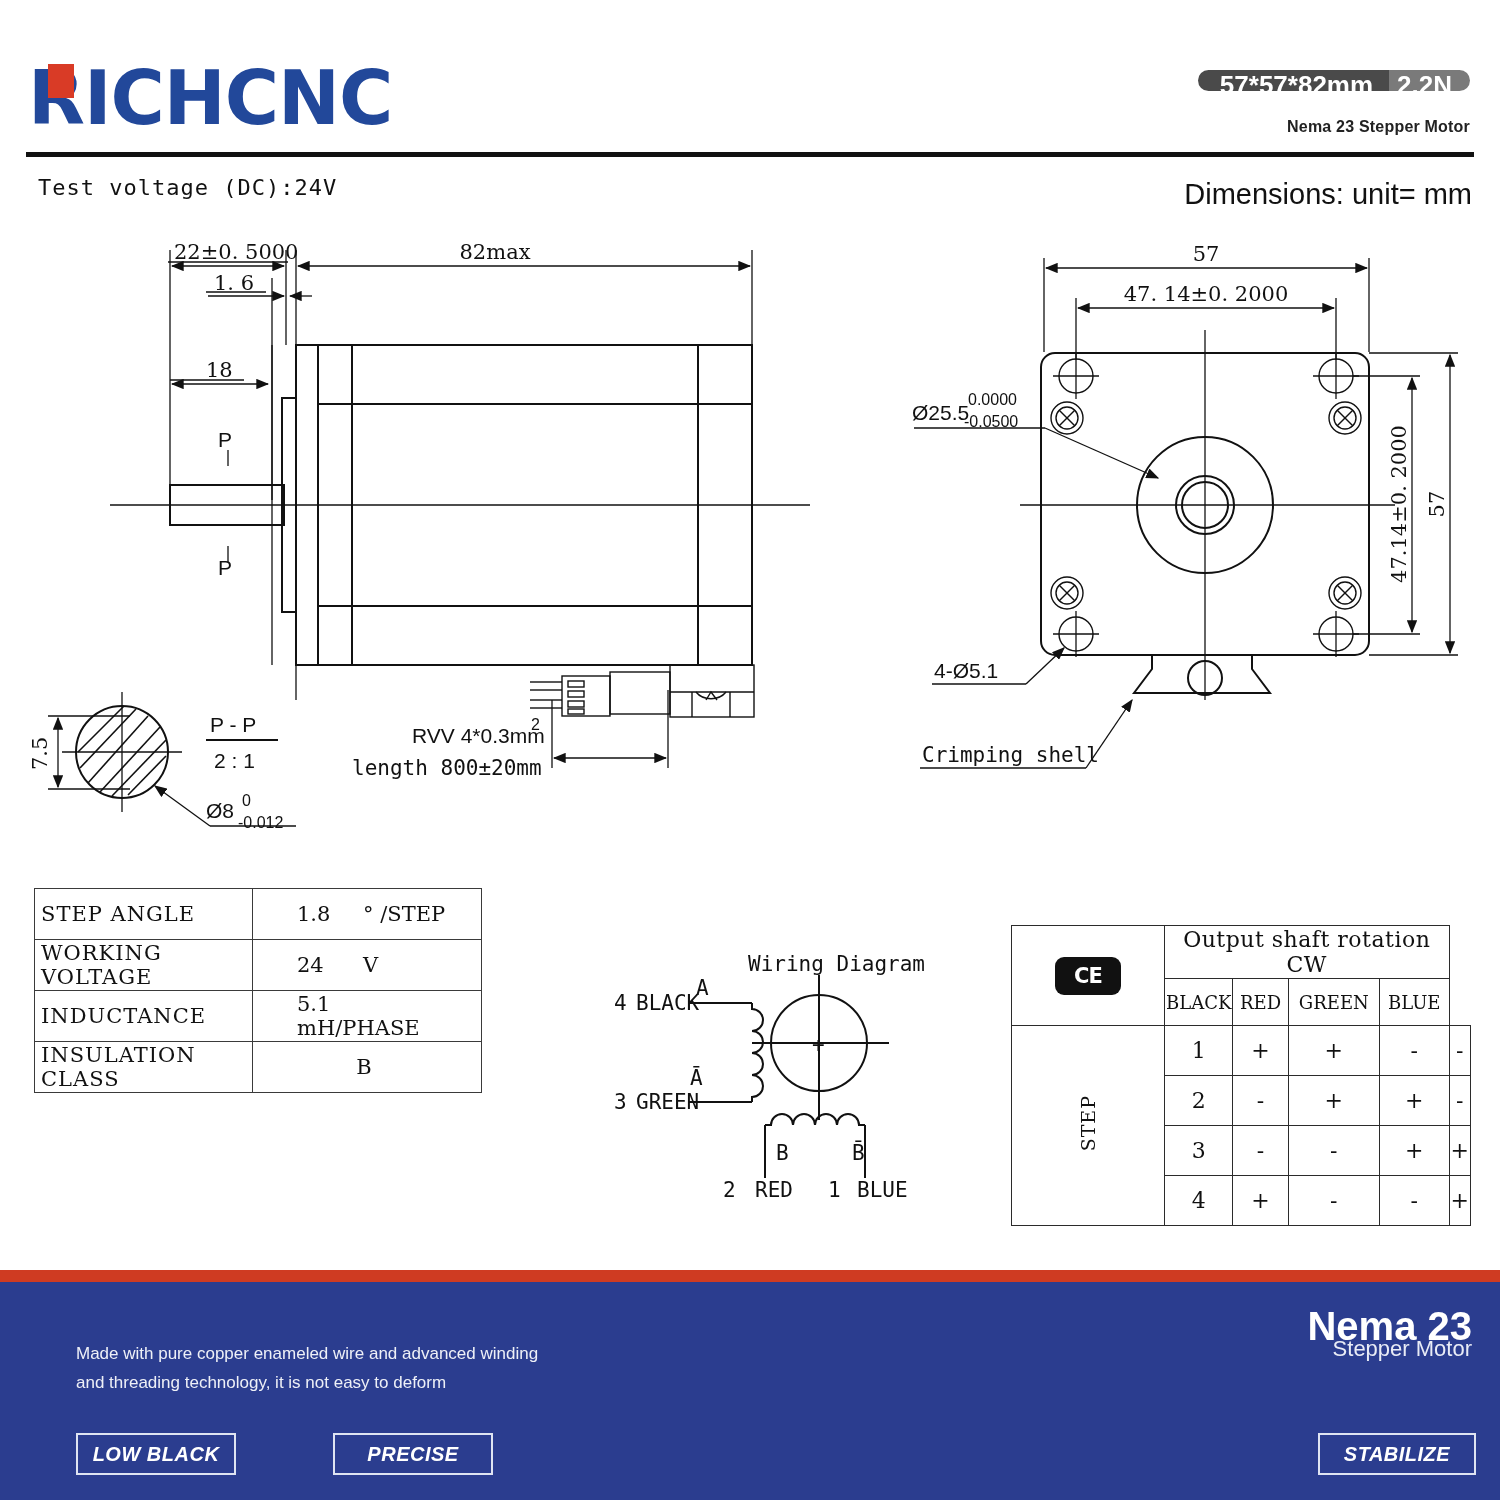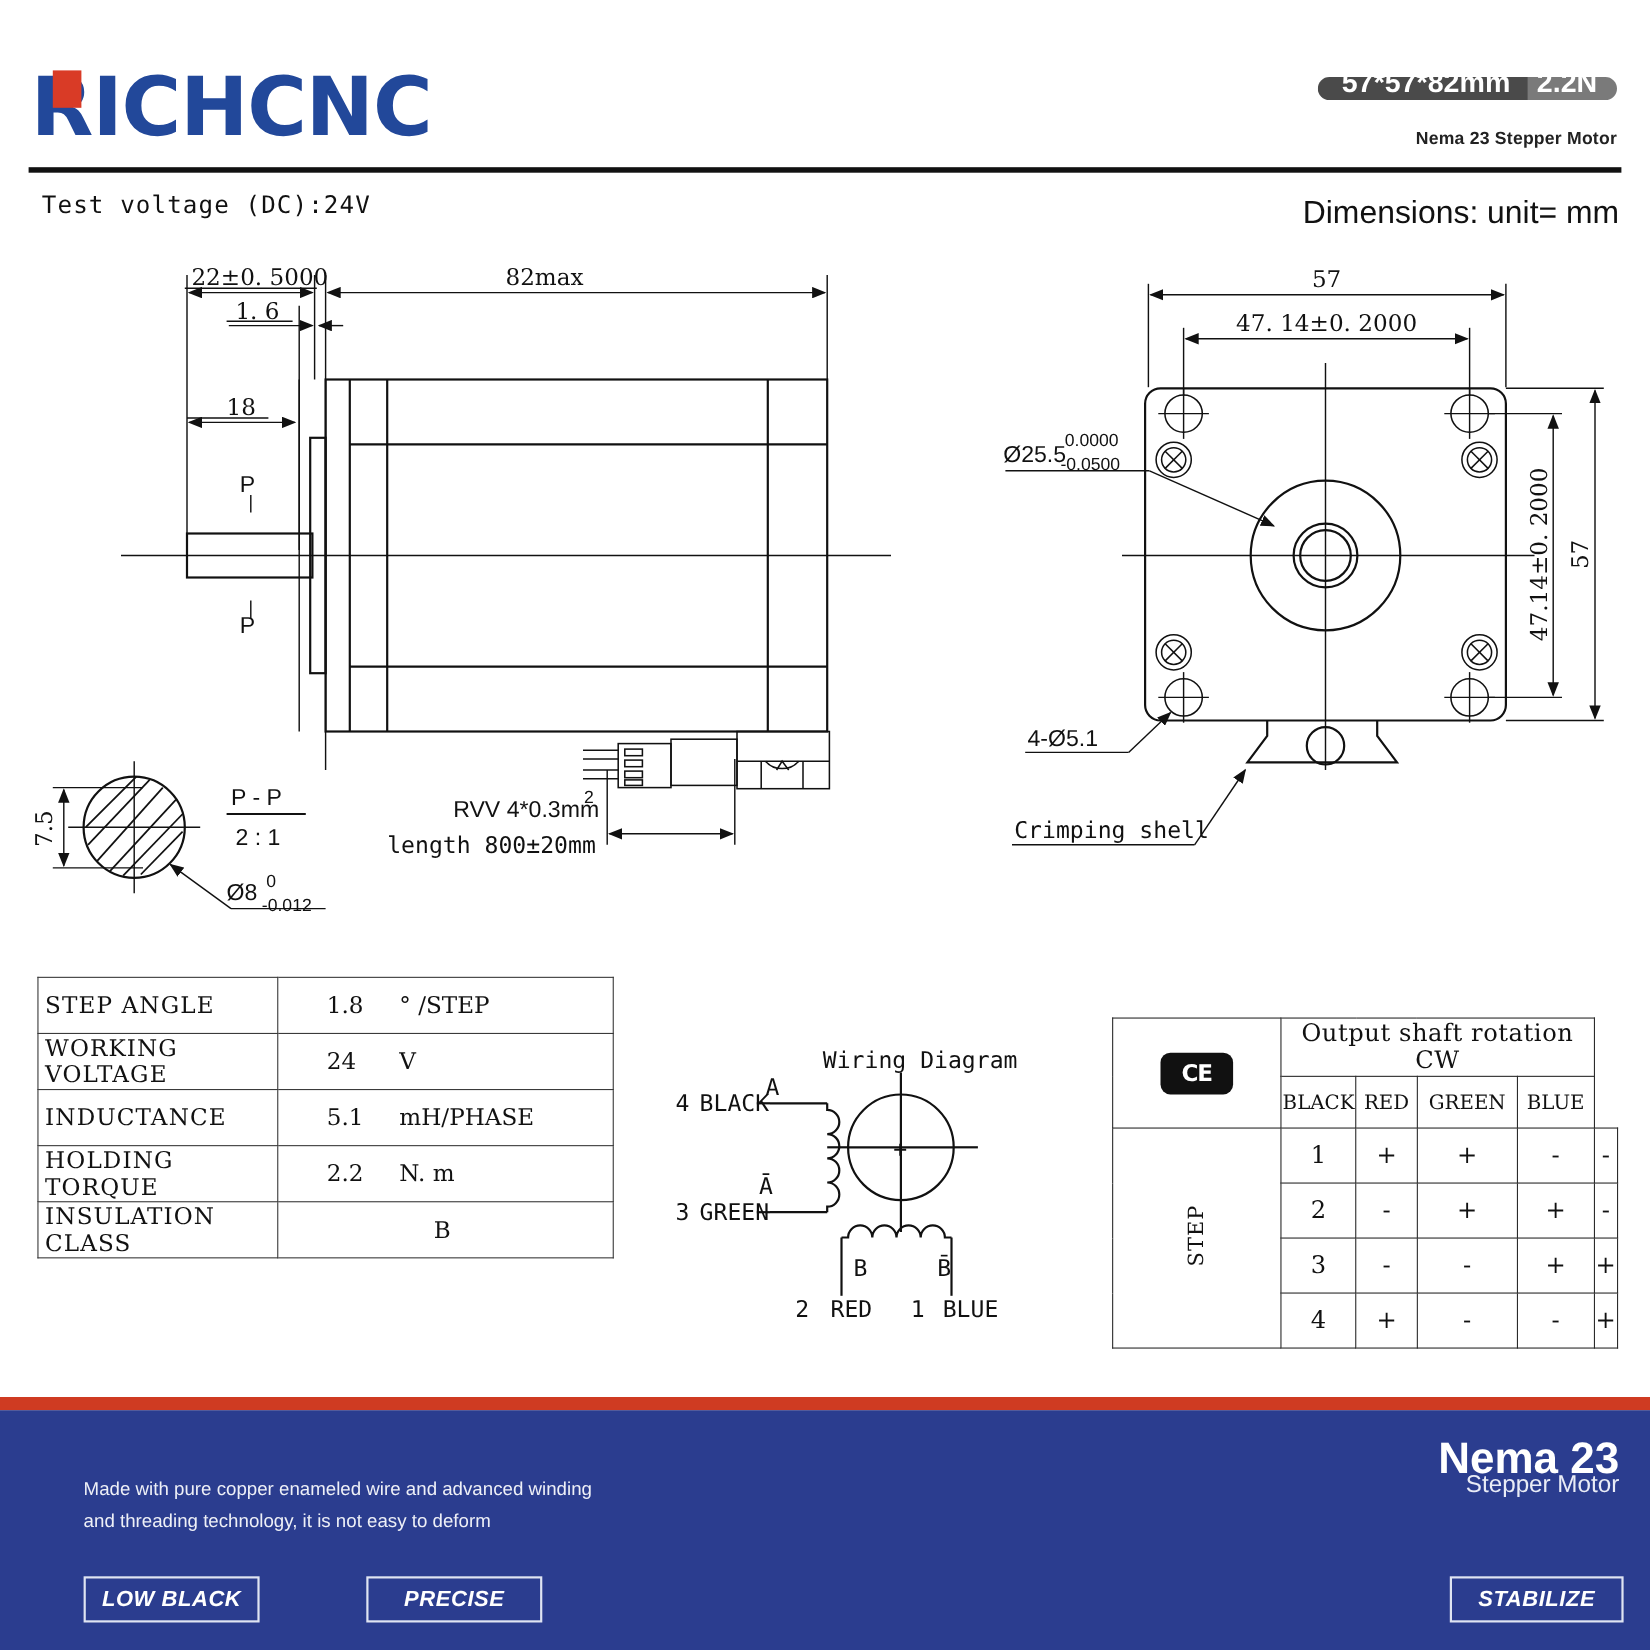--- a/index.html
+++ b/index.html
@@ -13,21 +13,21 @@
   
   .logo{position:absolute;left:28px;top:58px;width:620px;height:80px;}
   .logo-text{
     font-family:"DejaVu Sans", sans-serif;
     font-weight:bold;font-size:74px;letter-spacing:-1px;
     color:#22489a;line-height:80px;
     -webkit-text-stroke:0px;
   }
   .logo-red{position:absolute;left:20px;top:6px;width:26px;height:34px;background:#d93b26;}
 
-  .badge-wrap{position:absolute;right:30px;top:70px;display:flex;align-items:flex-end;
+  .badge-wrap{position:absolute;right:30px;top:70px;display:flex;align-items:flex-start;
     border-radius:13px;overflow:hidden;height:21px;margin-left:36px;}
   .badge-dark{background:#4a4a4a;color:#fff;font-weight:bold;font-size:26px;
     padding:0 16px 0 22px;display:flex;align-items:center;letter-spacing:0px;}
   .badge-light{background:#7a7a7a;color:#fff;font-weight:bold;font-size:26px;
     padding:0 18px 0 8px;display:flex;align-items:center;}
   .badge-sub{position:absolute;right:30px;top:118px;font-size:16px;color:#222;
     font-weight:700;letter-spacing:.2px;}
   .hdr-rule{position:absolute;left:26px;right:26px;top:152px;height:5px;background:#111;}
 
   .testvolt{position:absolute;left:38px;top:175px;font-family:"DejaVu Sans Mono", monospace;
@@ -41,21 +41,21 @@
   .ln-ext{stroke:#111;stroke-width:1.3;fill:none;}
   .ctr{stroke:#111;stroke-width:1.3;fill:none;}
   .hatch{stroke:#111;stroke-width:1.6;fill:none;}
 
   .dim-t{font-family:"DejaVu Serif", serif;font-size:21px;fill:#111;}
   .dim-sans{font-family:"Liberation Sans", sans-serif;font-size:21px;fill:#111;}
   .dim-sans-s{font-family:"Liberation Sans", sans-serif;font-size:16px;fill:#111;}
   .mono-t{font-family:"DejaVu Sans Mono", monospace;font-size:21px;fill:#111;}
 
   
-  .spec{position:absolute;left:34px;top:888px;width:524px;border-collapse:collapse;}
+  .spec{position:absolute;left:34px;top:888px;width:448px;border-collapse:collapse;}
   .spec td{border:1.6px solid #3a3a3a;height:50px;font-family:"DejaVu Serif", serif;
     font-size:21px;color:#111;padding:0 6px;}
   .spec td.k{width:205px;letter-spacing:1px;}
   .spec td.v{text-align:left;padding-left:44px;}
   .spec .val{display:inline-block;min-width:66px;}
   .spec .unit{display:inline-block;}
   .spec td.center{text-align:center;padding-left:0;}
 
   .rot{position:absolute;left:1011px;top:925px;width:460px;border-collapse:collapse;
     font-family:"DejaVu Serif", serif;}
@@ -348,26 +348,20 @@
           <span class="val">24</span><span class="unit">V</span>
         </td>
       </tr>
       <tr>
         <td class="k">INDUCTANCE</td>
         <td class="v">
           <span class="val">5.1</span><span class="unit">mH/PHASE</span>
         </td>
       </tr>
       <tr>
-        <td class="k">HOLDING TORQUE</td>
-        <td class="v">
-          <span class="val">2.2</span><span class="unit">N. m</span>
-        </td>
-      </tr>
-      <tr>
         <td class="k">INSULATION CLASS</td>
         <td class="v center">
           <span>B</span>
         </td>
       </tr>
     </tbody>
   </table>
 
   <table class="rot">
     <tbody>

